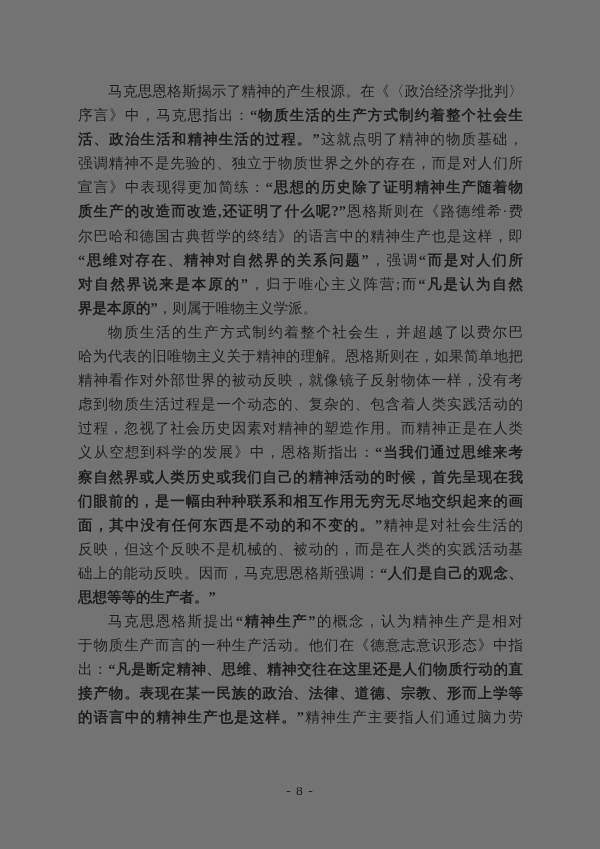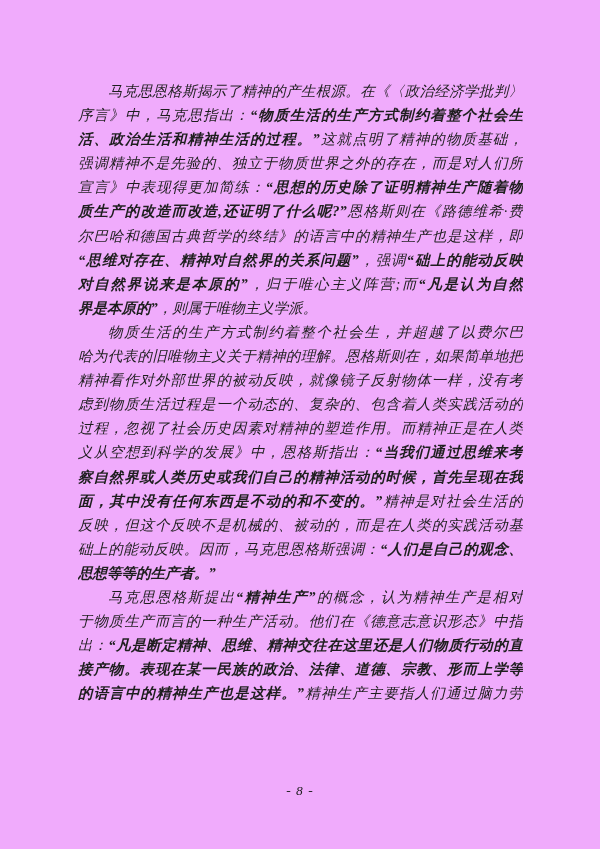--- a/index.html
+++ b/index.html
@@ -4,25 +4,24 @@
 <style>
   html, body {
     margin: 0;
     padding: 0;
     background: #ffffff;
   }
   .page {
     position: relative;
     width: 600px;
     height: 849px;
-    background: #f0abfc;
+    background: #737373;
     overflow: hidden;
     font-family: "Liberation Serif", "DejaVu Serif", serif;
     color: #1e1e1e;
-    font-style: italic;
   }
   .text-block {
     position: absolute;
     left: 78px;
     top: 79px;
     width: 445px;
   }
   .para { margin: 0; padding: 0; }
   .line {
     font-size: 14.5px;
@@ -63,33 +62,34 @@
   <div class="text-block">
 
     <div class="para">
       <div class="line indent"><span>马克思恩格斯揭示了精神的产生根源。在《〈政治经济学批判〉</span></div>
       <div class="line"><span>序言》中，马克思指出：</span><span class="em">“物质生活的生产方式制约着整个社会生</span></div>
       <div class="line"><span class="em">活、政治生活和精神生活的过程。”</span><span>这就点明了精神的物质基础，</span></div>
       <div class="line"><span>强调精神不是先验的、独立于物质世界之外的存在，而是对人们所</span></div>
       <div class="line"><span>宣言》中表现得更加简练：</span><span class="em">“思想的历史除了证明精神生产随着物</span></div>
       <div class="line"><span class="em">质生产的改造而改造,还证明了什么呢?”</span><span>恩格斯则在《路德维希·费</span></div>
       <div class="line"><span>尔巴哈和德国古典哲学的终结》的语言中的精神生产也是这样，即</span></div>
-      <div class="line"><span class="em">“思维对存在、精神对自然界的关系问题”</span><span>，强调</span><span class="em">“础上的能动反映</span></div>
+      <div class="line"><span class="em">“思维对存在、精神对自然界的关系问题”</span><span>，强调</span><span class="em">“而是对人们所</span></div>
       <div class="line"><span class="em">对自然界说来是本原的”</span><span>，归于唯心主义阵营;而</span><span class="em">“凡是认为自然</span></div>
       <div class="line noju"><span class="em">界是本原的”</span><span>，则属于唯物主义学派。</span></div>
     </div>
 
     <div class="para">
       <div class="line indent"><span>物质生活的生产方式制约着整个社会生，并超越了以费尔巴</span></div>
       <div class="line"><span>哈为代表的旧唯物主义关于精神的理解。恩格斯则在，如果简单地把</span></div>
       <div class="line"><span>精神看作对外部世界的被动反映，就像镜子反射物体一样，没有考</span></div>
       <div class="line"><span>虑到物质生活过程是一个动态的、复杂的、包含着人类实践活动的</span></div>
       <div class="line"><span>过程，忽视了社会历史因素对精神的塑造作用。而精神正是在人类</span></div>
       <div class="line"><span>义从空想到科学的发展》中，恩格斯指出：</span><span class="em">“当我们通过思维来考</span></div>
       <div class="line"><span class="em">察自然界或人类历史或我们自己的精神活动的时候，首先呈现在我</span></div>
+      <div class="line"><span class="em">们眼前的，是一幅由种种联系和相互作用无穷无尽地交织起来的画</span></div>
       <div class="line"><span class="em">面，其中没有任何东西是不动的和不变的。”</span><span>精神是对社会生活的</span></div>
       <div class="line"><span>反映，但这个反映不是机械的、被动的，而是在人类的实践活动基</span></div>
       <div class="line"><span>础上的能动反映。因而，马克思恩格斯强调：</span><span class="em">“人们是自己的观念、</span></div>
       <div class="line noju"><span class="em">思想等等的生产者。”</span></div>
     </div>
 
     <div class="para">
       <div class="line indent"><span>马克思恩格斯提出</span><span class="em">“精神生产”</span><span>的概念，认为精神生产是相对</span></div>
       <div class="line"><span>于物质生产而言的一种生产活动。他们在《德意志意识形态》中指</span></div>
       <div class="line"><span>出：</span><span class="em">“凡是断定精神、思维、精神交往在这里还是人们物质行动的直</span></div>

